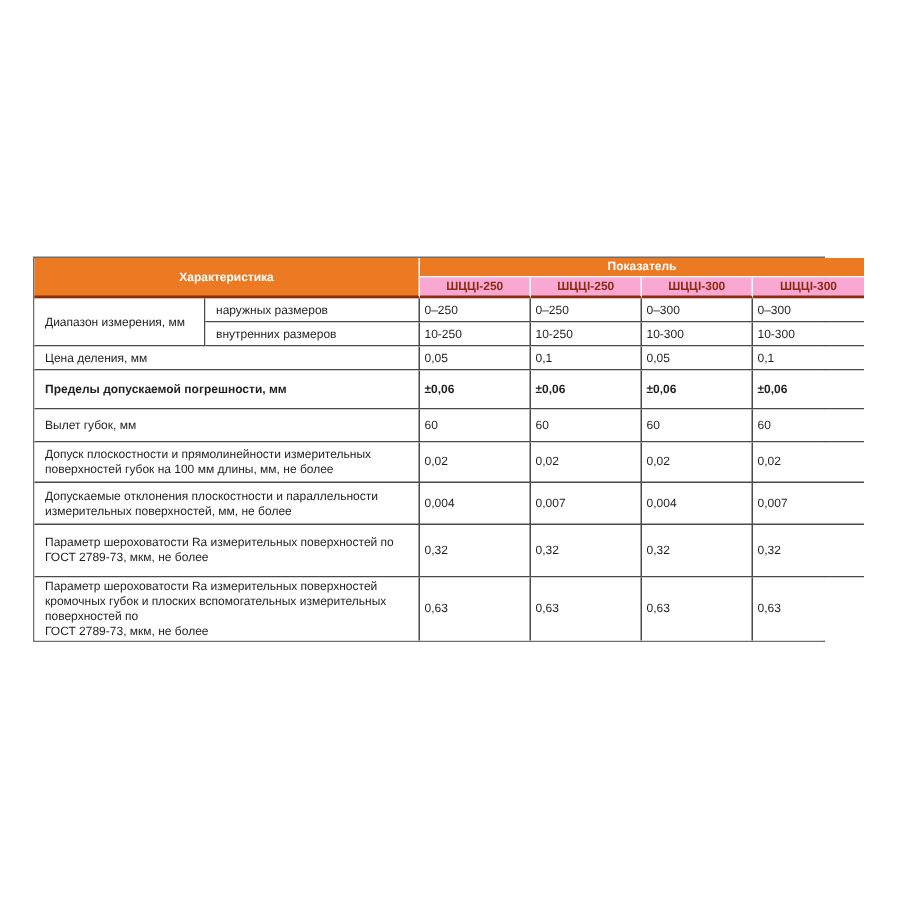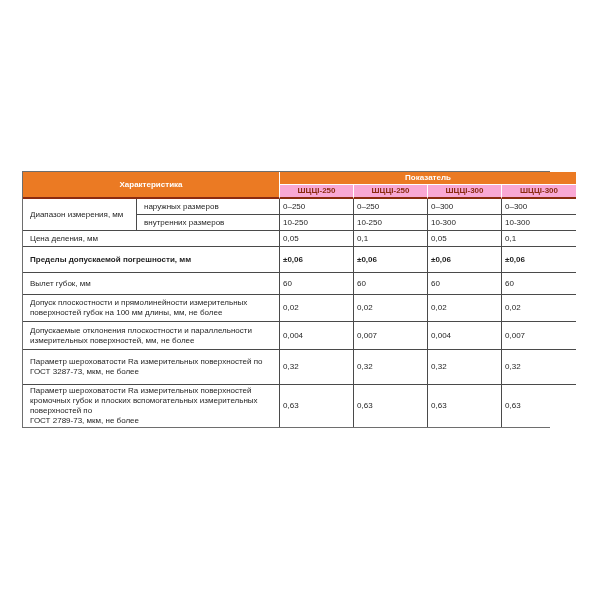--- a/index.html
+++ b/index.html
@@ -176,21 +176,21 @@
         <td class="lbl" colspan="2">Допускаемые отклонения плоскостности и параллельности
 измерительных поверхностей, мм, не более</td>
         <td class="val">0,004</td>
         <td class="val">0,007</td>
         <td class="val">0,004</td>
         <td class="val no-r">0,007</td>
       </tr>
 
       <tr class="r-xl">
         <td class="lbl" colspan="2">Параметр шероховатости Ra измерительных поверхностей по
-ГОСТ 3287-73, мкм, не более</td>
+ГОСТ 2789-73, мкм, не более</td>
         <td class="val">0,32</td>
         <td class="val">0,32</td>
         <td class="val">0,32</td>
         <td class="val no-r">0,32</td>
       </tr>
 
       <tr class="r-xxl last">
         <td class="lbl" colspan="2">Параметр шероховатости Ra измерительных поверхностей
 кромочных губок и плоских вспомогательных измерительных
 поверхностей по

